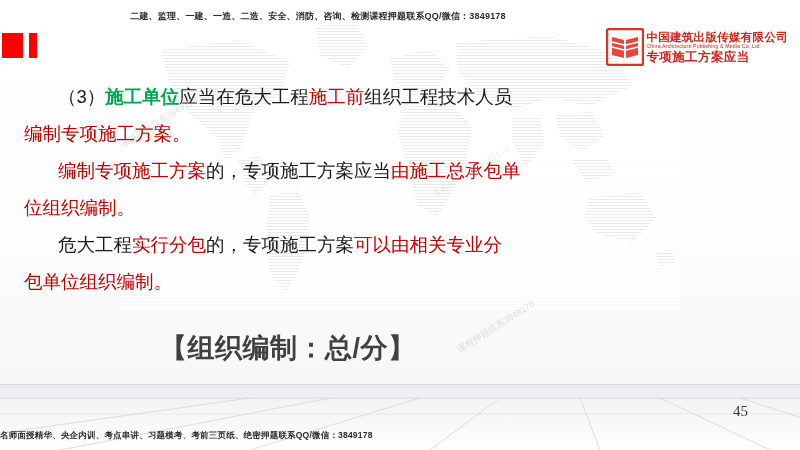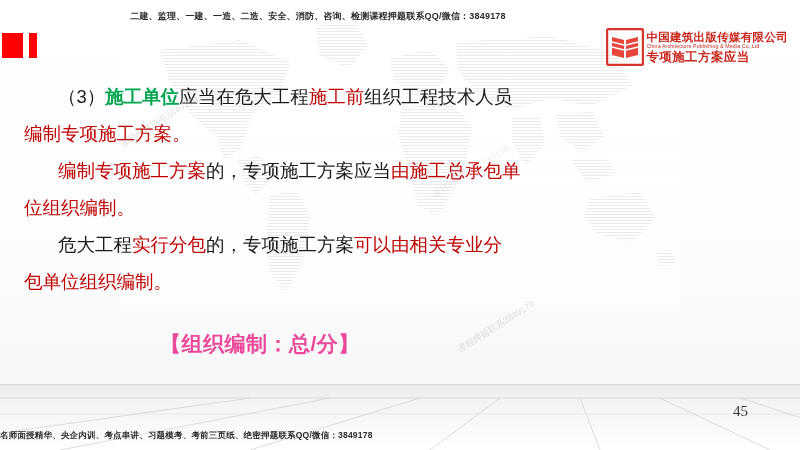--- a/index.html
+++ b/index.html
@@ -142,23 +142,23 @@
   .body-text p { margin: 0; }
   .ind { display: inline-block; width: 34px; }
   .red   { color: #c00000; }
   .green { color: #00a550; font-weight: bold; }
   .blk   { color: #1a1a1a; }
 
   
   .summary {
     position: absolute;
     left: 160px; top: 330px;
-    font-size: 21px;
-    font-weight: bold;
-    color: #ec4899;
+    font-size: 27px;
+    font-weight: bold;
+    color: #404040;
     letter-spacing: 0.5px;
     white-space: nowrap;
   }
 
   
   .wm {
     position: absolute;
     color: rgba(140, 110, 115, 0.22);
     font-size: 9px;
     white-space: nowrap;

